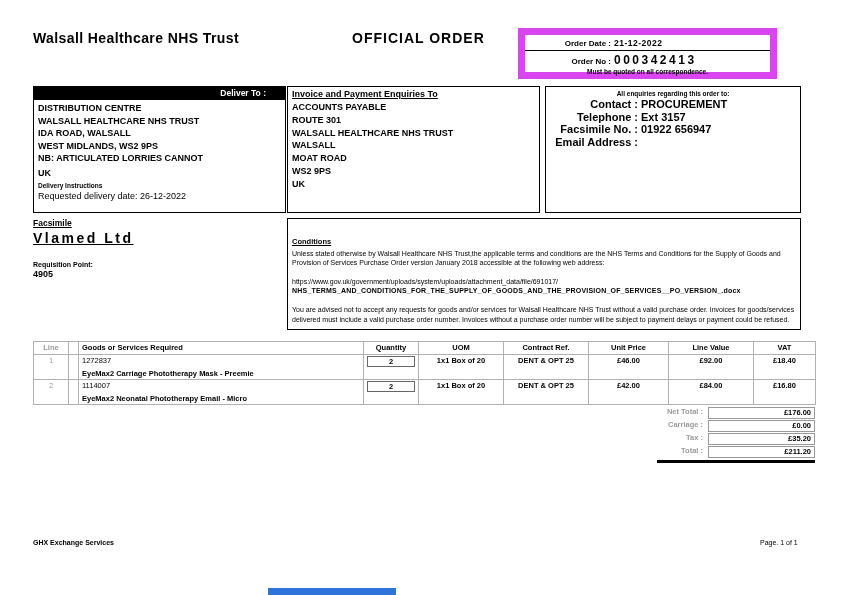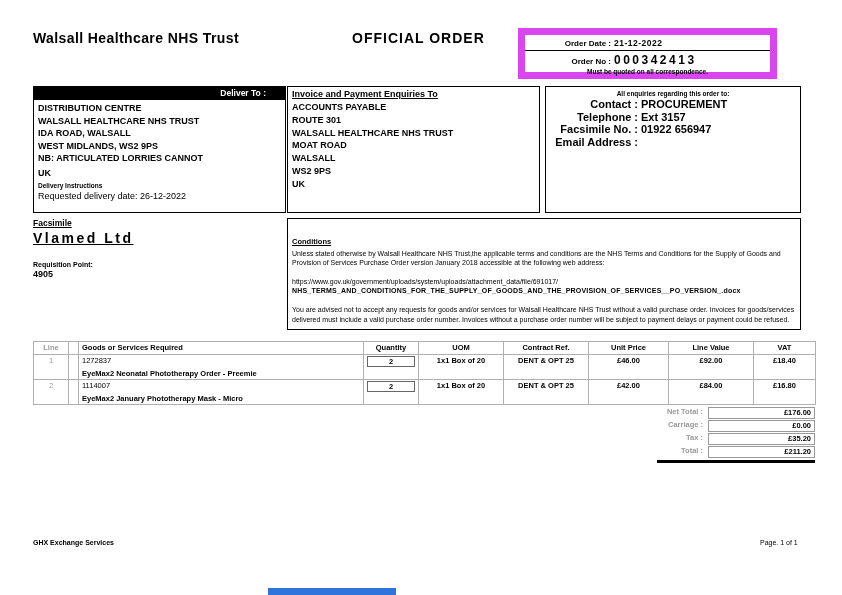--- a/index.html
+++ b/index.html
@@ -107,22 +107,22 @@
     <div class="delivery-instr">Delivery Instructions</div>
     <div class="req-delivery">Requested delivery date: 26-12-2022</div>
   </div>
 
   <div class="box invoice-box">
     <div class="invoice-header">Invoice and Payment Enquiries To</div>
     <div class="invoice-lines">
       <div>ACCOUNTS PAYABLE</div>
       <div>ROUTE 301</div>
       <div>WALSALL HEALTHCARE NHS TRUST</div>
+      <div>WALSALL</div>
       <div>MOAT ROAD</div>
-      <div>WALSALL</div>
       <div>WS2 9PS</div>
       <div>UK</div>
     </div>
   </div>
 
   <div class="box enquiry-box">
     <div class="enq-header">All enquiries regarding this order to:</div>
     <div class="enq-row">
       <span class="enq-label">Contact :</span>
       <span class="enq-value">PROCUREMENT</span>
@@ -175,37 +175,37 @@
       <th>Contract Ref.</th>
       <th>Unit Price</th>
       <th>Line Value</th>
       <th>VAT</th>
     </tr>
     <tr>
       <td class="cell-line">1</td>
       <td></td>
       <td>
         <div class="item-code">1272837</div>
-        <div class="item-desc">EyeMax2 Neonatal Phototherapy Order - Preemie</div>
+        <div class="item-desc">EyeMax2 Carriage Phototherapy Mask - Preemie</div>
       </td>
       <td class="cell-center">
         <span class="qty-box">2</span>
       </td>
       <td class="cell-center">1x1 Box of 20</td>
       <td class="cell-center">DENT &amp; OPT 25</td>
       <td class="cell-center">£46.00</td>
       <td class="cell-center">£92.00</td>
       <td class="cell-center">£18.40</td>
     </tr>
     <tr>
       <td class="cell-line">2</td>
       <td></td>
       <td>
         <div class="item-code">1114007</div>
-        <div class="item-desc">EyeMax2 January Phototherapy Mask - Micro</div>
+        <div class="item-desc">EyeMax2 Neonatal Phototherapy Email - Micro</div>
       </td>
       <td class="cell-center">
         <span class="qty-box">2</span>
       </td>
       <td class="cell-center">1x1 Box of 20</td>
       <td class="cell-center">DENT &amp; OPT 25</td>
       <td class="cell-center">£42.00</td>
       <td class="cell-center">£84.00</td>
       <td class="cell-center">£16.80</td>
     </tr>

